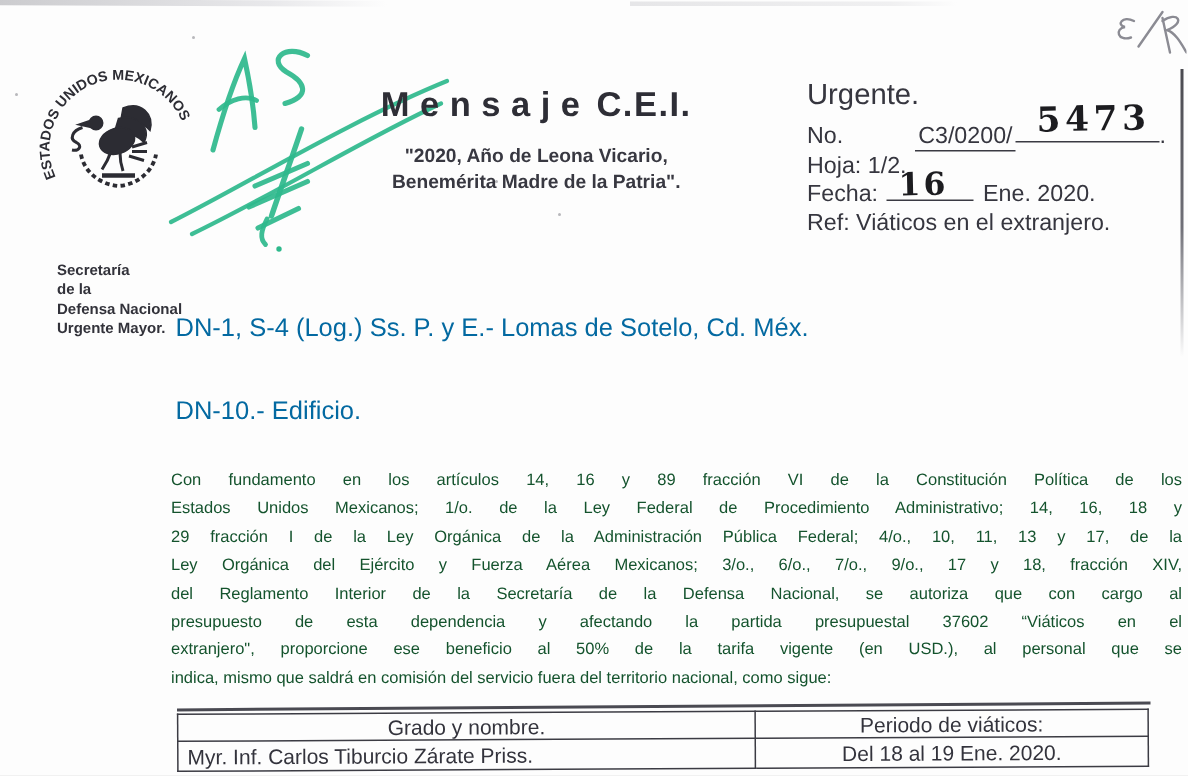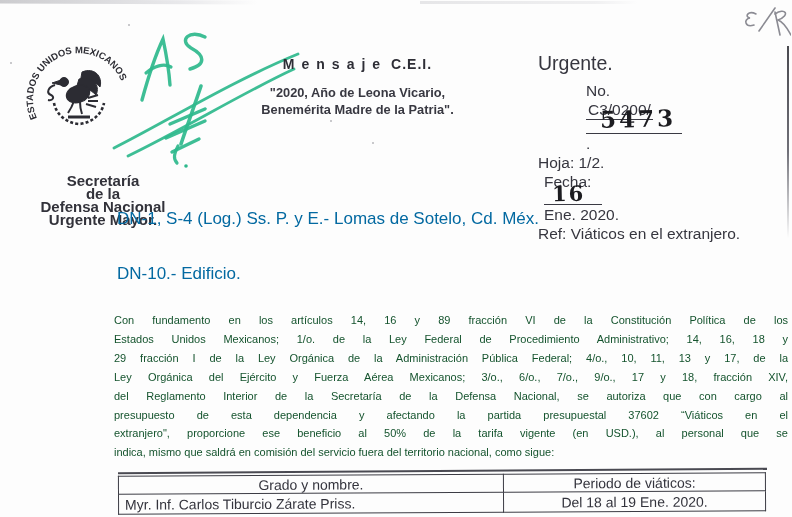--- a/index.html
+++ b/index.html
@@ -15,33 +15,33 @@
     background:linear-gradient(to right,#9a9aa0,#d4d4d9 70%,transparent); transform:rotate(.25deg); }
   .streak-2 { left:420px; top:1px; width:218px; height:3px;
     background:linear-gradient(to right,#c3c3c8,#dcdcdf 80%,transparent); opacity:.4; }
   .speck { position:absolute; width:2px; height:2px; background:#9a9aa0; border-radius:50%; opacity:.7; }
   .right-edge-line { position:absolute; left:787px; top:46px; width:2px; height:192px;
     background:linear-gradient(#4a4a50,#707078 55%, rgba(120,120,128,0)); }
   
   .emblem { position:absolute; left:24px; top:38px; width:110px; }
   .emblem svg { display:block; }
   .emblem-caption { position:absolute; left:14px; top:136px; width:130px;
-    text-align:center; font-size:15px; line-height:13px; font-weight:600; color:#32323a; }
+    text-align:left; font-size:10px; line-height:13px; font-weight:600; color:#32323a; }
   
   .green-sig { position:absolute; left:112px; top:26px; }
   
   .center-header { position:absolute; left:240px; top:56px; width:235px; text-align:center; }
-  .doc-title { font-size:14px; font-weight:700; color:#2e2e36; white-space:nowrap; }
+  .doc-title { font-size:23px; font-weight:700; color:#2e2e36; white-space:nowrap; }
   .doc-title .word { letter-spacing:7px; }
   .doc-title .abbr { letter-spacing:1px; margin-left:4px; }
   .doc-motto { margin-top:13px; font-size:12.8px; font-weight:700; line-height:16.5px; color:#383841; }
   
   .right-header { position:absolute; left:538px; top:52px; font-size:15.5px; color:#36363f; }
   .urgente { font-size:19.5px; margin-bottom:6px; }
-  .meta-line { display:flex; align-items:baseline; line-height:19px; white-space:nowrap;flex-direction:column; }
+  .meta-line { display:flex; align-items:baseline; line-height:19px; white-space:nowrap; }
   .ul-text { border-bottom:1.4px solid #3a3a43; padding:0 2px;margin-left:48px; }
   .ul-blank { display:inline-block; border-bottom:1.4px solid #3a3a43; height:13px;
     width:96px; position:relative; }
   .ul-blank.small { width:58px; margin:0 6px; }
   .stamp { position:absolute; font-family:"DejaVu Serif", serif; font-weight:700; color:#1c1c20;
     letter-spacing:3px; transform:rotate(-1.2deg); }
   .stamp-no { left:14px; bottom:5px; font-size:23px; }
   .stamp-day { left:8px; bottom:1px; font-size:21px; letter-spacing:2px; }
   .ref-line { line-height:20px; }
   .hoja-line { line-height:19px; }

